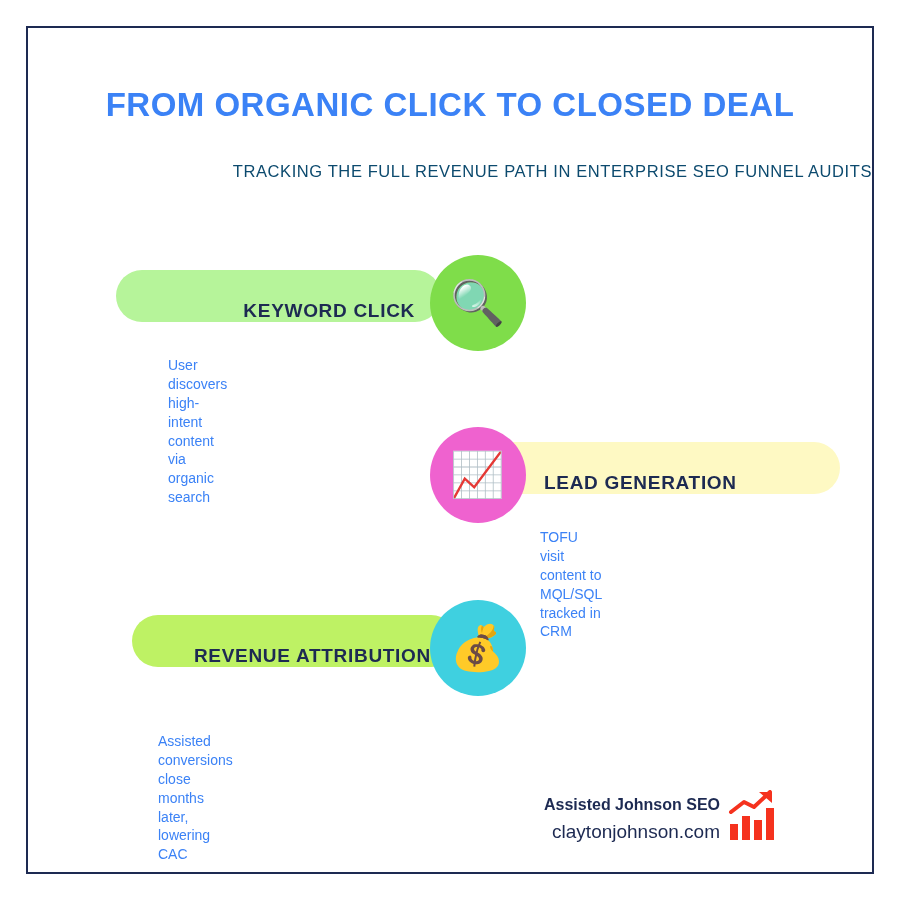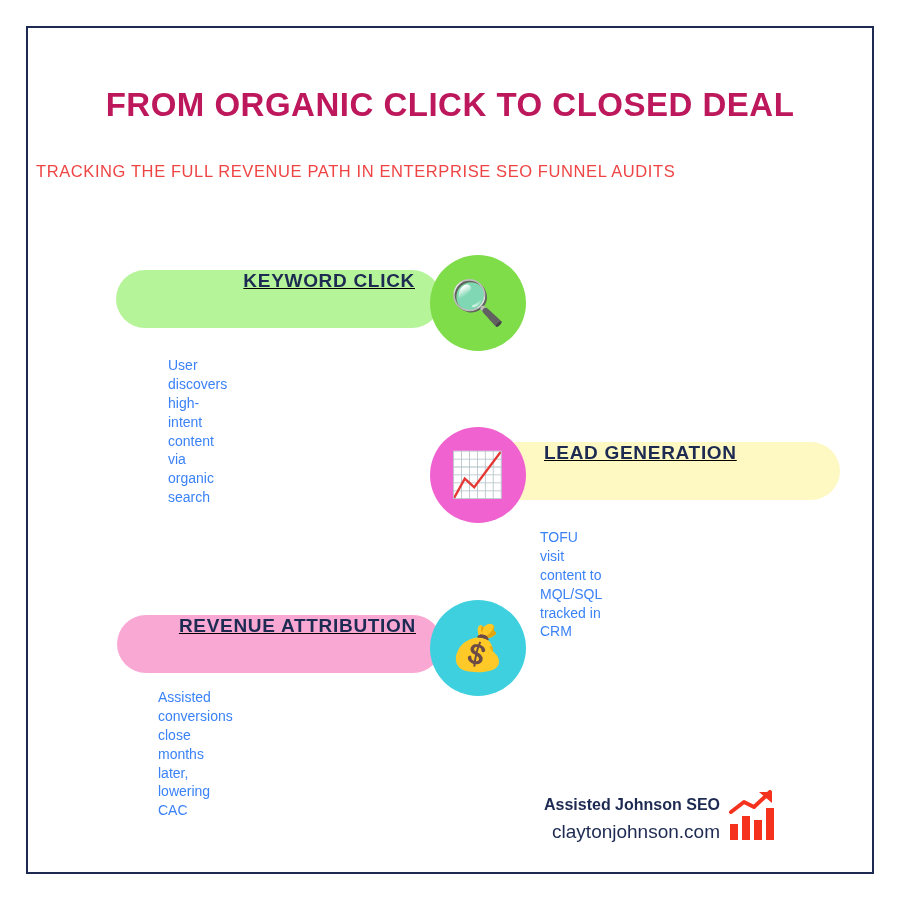--- a/index.html
+++ b/index.html
@@ -25,45 +25,44 @@
   }
   .title {
     position: absolute;
     left: 0;
     top: 58px;
     width: 100%;
     text-align: center;
     font-size: 33px;
     font-weight: bold;
     letter-spacing: 0.5px;
-    color: #be185d;
+    color: #3b82f6;
   }
   .subtitle {
     position: absolute;
-    left: 8px;
+    left: 0;
     top: 134px;
     width: 100%;
-    text-align: left;
+    text-align: right;
     font-size: 16.5px;
     letter-spacing: 0.6px;
-    color: #ef4444;
+    color: #0c4a6e;
   }
 
   .step {
     position: absolute;
   }
 
   .pill {
     position: absolute;
-    height: 58px;
+    height: 52px;
     border-radius: 33px;
     display: flex;
-    align-items: flex-start;
+    align-items: flex-end;
     box-sizing: border-box;
-    text-decoration: underline;
   }
   .pill .pill-label {
     font-size: 19px;
     font-weight: bold;
     letter-spacing: 0.7px;
     color: #1d2a52;
     white-space: nowrap;
   }
   .circle {
     position: absolute;
@@ -119,35 +118,35 @@
     background: #ef62cf;
   }
   #step2 .desc {
     left: 512px;
     top: 500px;
     text-align: left;
   }
 
   
   #step3 .pill {
-    left: 89px;
+    left: 104px;
     top: 587px;
     width: 325px;
-    background: #f9a8d4;
+    background: #bef264;
     justify-content: flex-end;
     padding-right: 26px;
   }
   #step3 .circle {
     left: 402px;
     top: 572px;
     background: #3fd0e0;
   }
   #step3 .desc {
     left: 130px;
-    top: 660px;
+    top: 704px;
     text-align: left;
   }
 
   .brand {
     position: absolute;
     right: 152px;
     top: 768px;
     text-align: right;
   }
   .brand-name {

